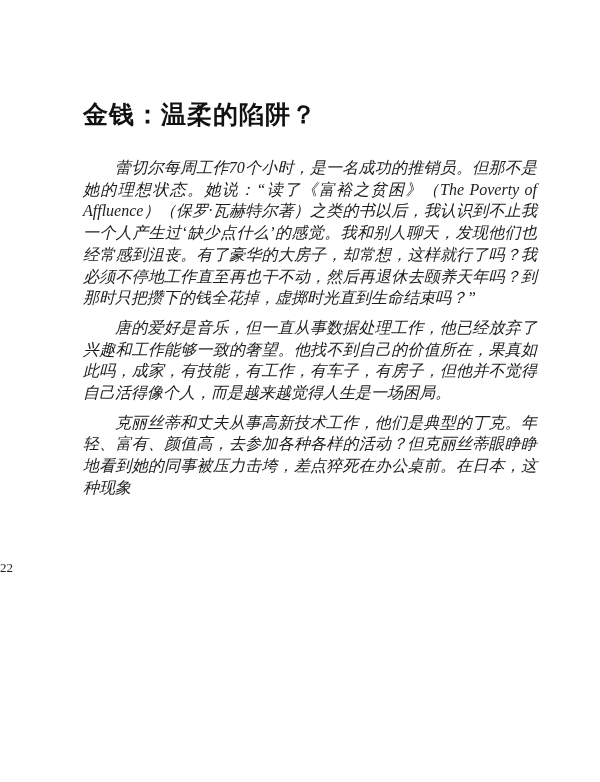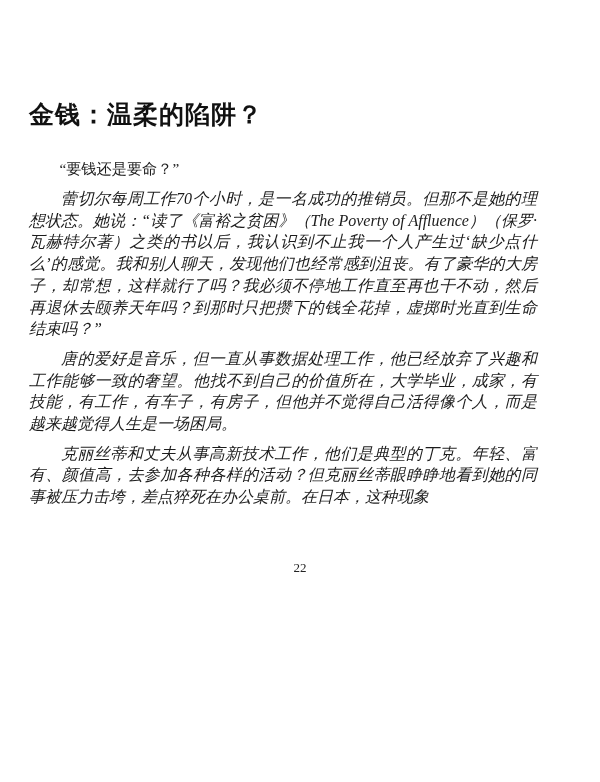--- a/index.html
+++ b/index.html
@@ -8,21 +8,21 @@
     background: #ffffff;
   }
   .page {
     position: relative;
     width: 600px;
     height: 618px;
     margin: 0 auto;
     background: #ffffff;
     color: #1a1a1a;
     box-sizing: border-box;
-    padding: 100px 63px 0 29px;
+    padding: 100px 63px 0 83px;
     overflow: hidden;
     font-family: "Liberation Serif", "DejaVu Serif", serif;
   }
   .doc-title {
     margin: 0 0 27px 0;
     font-size: 25px;
     font-weight: 600;
     letter-spacing: 1px;
     line-height: 30px;
     color: #111111;
@@ -45,39 +45,37 @@
     line-height: 21.7px;
     margin-top: 8px;
     font-style: italic; 
     font-family: "Liberation Serif", "DejaVu Serif", serif;
   }
   .page-number {
     position: absolute;
     left: 0;
     right: 0;
     bottom: 42px;
-    text-align: center;
     font-size: 13px;
     font-style: normal;
     color: #222222;
     font-family: "Liberation Serif", "DejaVu Serif", serif;
   }
 </style>
 </head>
 <body>
 
 <div class="page">
 
   <h1 class="doc-title">金钱：温柔的陷阱？</h1>
 
-  <p class="para song">“要钱还是要命？”</p>
 
 
   <p class="para kai">蕾切尔每周工作70个小时，是一名成功的推销员。但那不是她的理想状态。她说：“读了《富裕之贫困》（The Poverty of Affluence）（保罗·瓦赫特尔著）之类的书以后，我认识到不止我一个人产生过‘缺少点什么’的感觉。我和别人聊天，发现他们也经常感到沮丧。有了豪华的大房子，却常想，这样就行了吗？我必须不停地工作直至再也干不动，然后再退休去颐养天年吗？到那时只把攒下的钱全花掉，虚掷时光直到生命结束吗？”</p>
 
-  <p class="para kai">唐的爱好是音乐，但一直从事数据处理工作，他已经放弃了兴趣和工作能够一致的奢望。他找不到自己的价值所在，大学毕业，成家，有技能，有工作，有车子，有房子，但他并不觉得自己活得像个人，而是越来越觉得人生是一场困局。</p>
+  <p class="para kai">唐的爱好是音乐，但一直从事数据处理工作，他已经放弃了兴趣和工作能够一致的奢望。他找不到自己的价值所在，果真如此吗，成家，有技能，有工作，有车子，有房子，但他并不觉得自己活得像个人，而是越来越觉得人生是一场困局。</p>
 
 
   <p class="para kai">克丽丝蒂和丈夫从事高新技术工作，他们是典型的丁克。年轻、富有、颜值高，去参加各种各样的活动？但克丽丝蒂眼睁睁地看到她的同事被压力击垮，差点猝死在办公桌前。在日本，这种现象</p>
 
   <div class="page-number">22</div>
 
 </div>
 
 </body></html>

